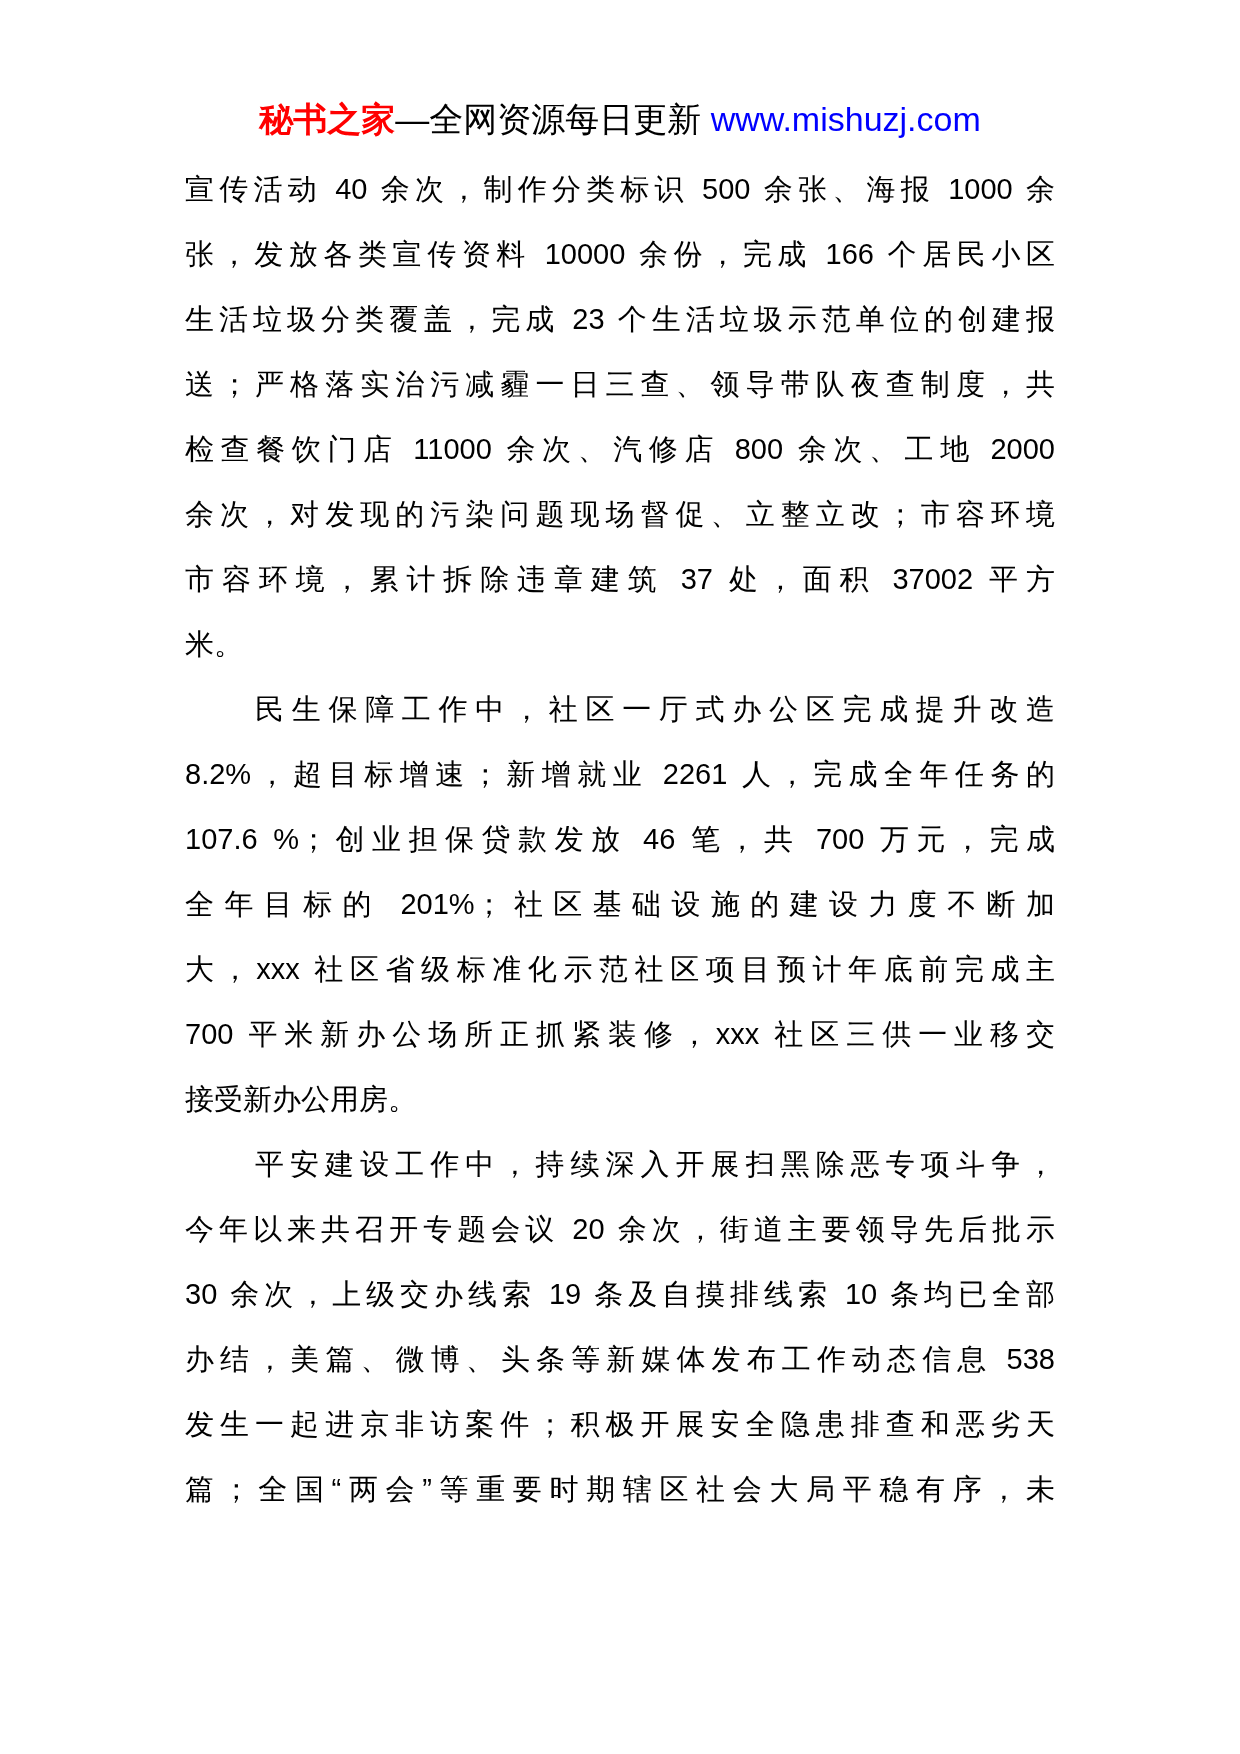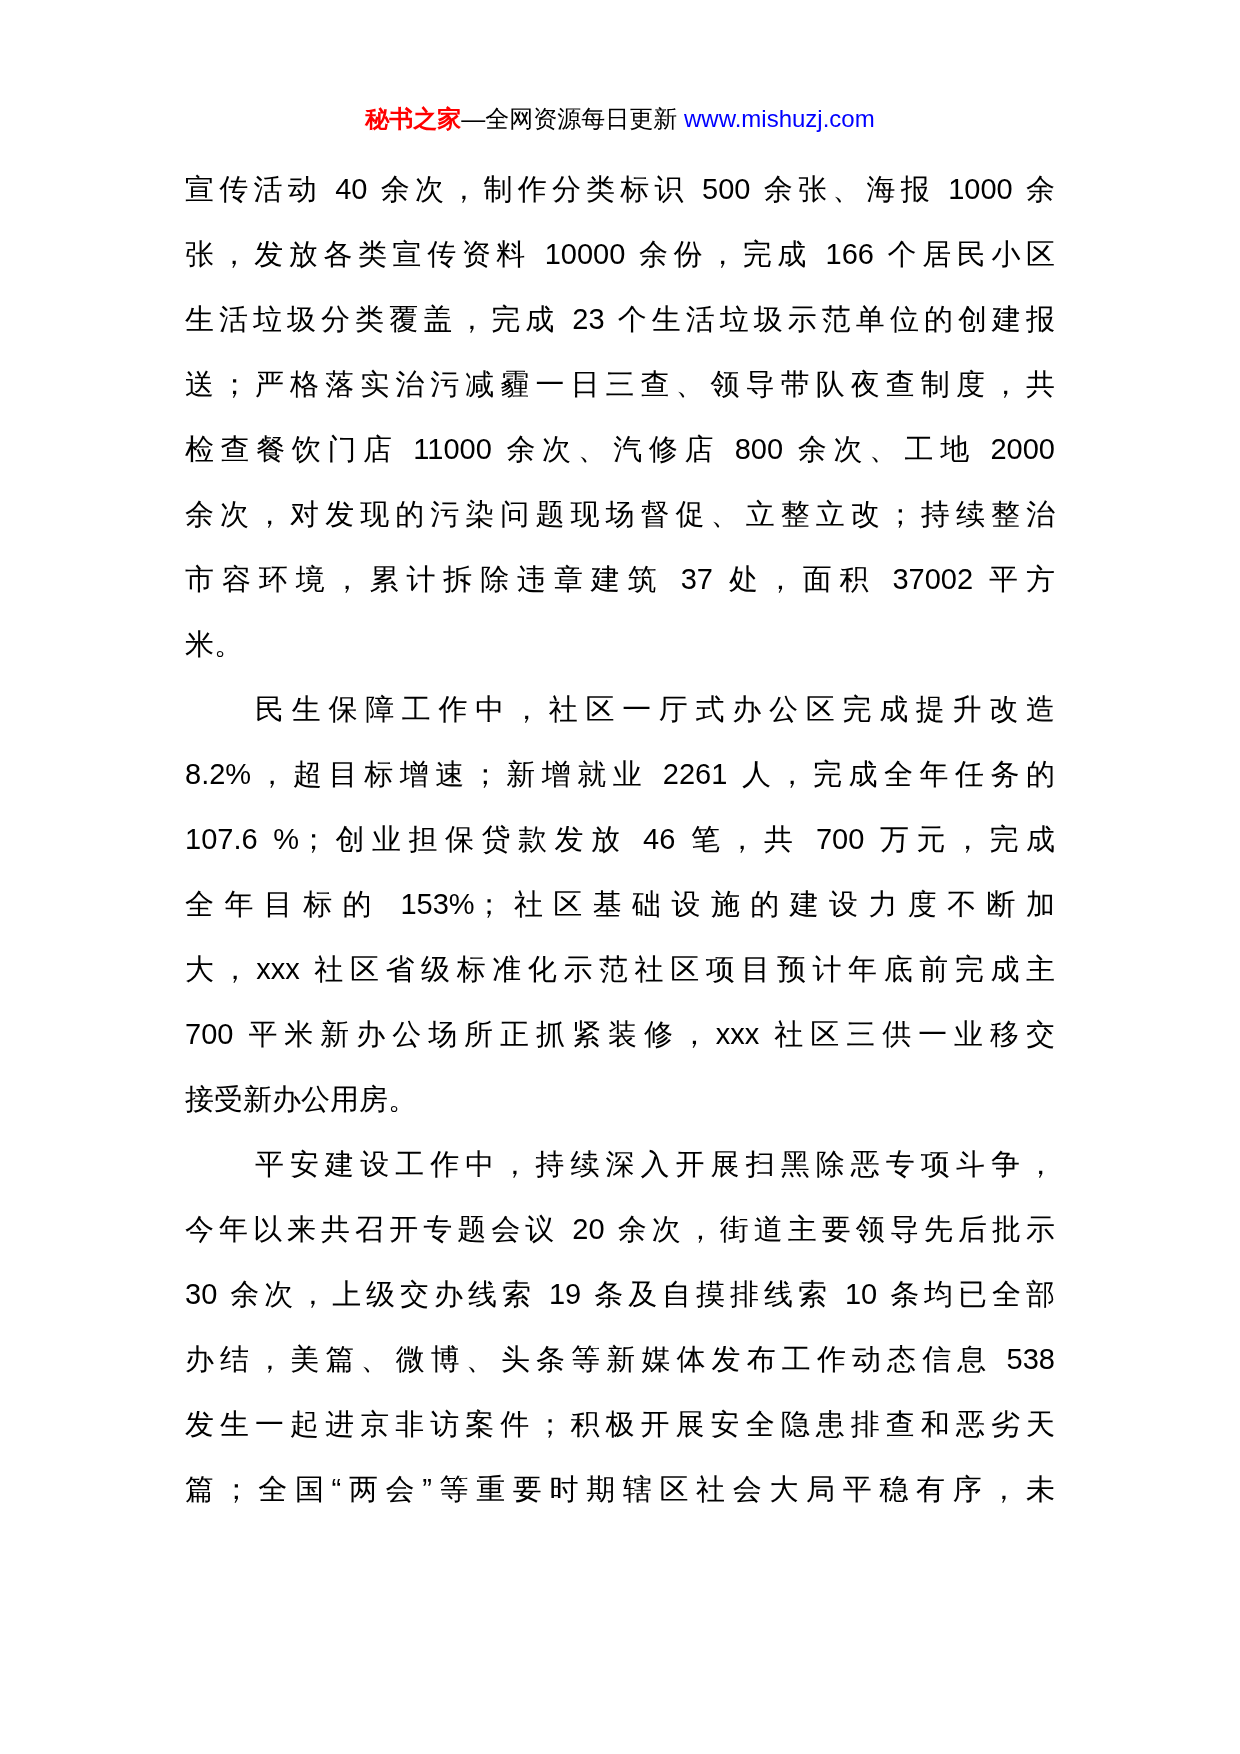--- a/index.html
+++ b/index.html
@@ -16,21 +16,21 @@
     inset: 0;
     background: #ffffff;
     overflow: hidden;
   }
   .doc-header {
     position: absolute;
     top: 96px;
     left: 0;
     width: 100%;
     text-align: center;
-    font-size: 24px;
+    font-size: 34px;
     line-height: 46px;
     white-space: nowrap;
   }
   .brand {
     color: #ff0000;
     font-weight: bold;
   }
   .tagline {
     color: #000000;
   }
@@ -68,29 +68,29 @@
     <span class="brand">秘书之家</span><span class="tagline">—全网资源每日更新 </span><span class="site-url">www.mishuzj.com</span>
   </div>
 
   <div class="doc-body">
       <div class="paragraph">
         <div class="line just">宣传活动 40 余次，制作分类标识 500 余张、海报 1000 余</div>
         <div class="line just">张，发放各类宣传资料 10000 余份，完成 166 个居民小区</div>
         <div class="line just">生活垃圾分类覆盖，完成 23 个生活垃圾示范单位的创建报</div>
         <div class="line just">送；严格落实治污减霾一日三查、领导带队夜查制度，共</div>
         <div class="line just">检查餐饮门店 11000 余次、汽修店 800 余次、工地 2000</div>
-        <div class="line just">余次，对发现的污染问题现场督促、立整立改；持续整治</div>
+        <div class="line just">余次，对发现的污染问题现场督促、立整立改；市容环境</div>
         <div class="line just">市容环境，累计拆除违章建筑 37 处，面积 37002 平方</div>
         <div class="line">米。</div>
       </div>
       <div class="paragraph">
         <div class="line just indent">民生保障工作中，社区一厅式办公区完成提升改造</div>
         <div class="line just">8.2%，超目标增速；新增就业 2261 人，完成全年任务的</div>
         <div class="line just">107.6 %；创业担保贷款发放 46 笔，共 700 万元，完成</div>
-        <div class="line just">全年目标的 153%；社区基础设施的建设力度不断加</div>
+        <div class="line just">全年目标的 201%；社区基础设施的建设力度不断加</div>
         <div class="line just">大，xxx 社区省级标准化示范社区项目预计年底前完成主</div>
         <div class="line just">700 平米新办公场所正抓紧装修，xxx 社区三供一业移交</div>
         <div class="line">接受新办公用房。</div>
       </div>
       <div class="paragraph">
         <div class="line just indent">平安建设工作中，持续深入开展扫黑除恶专项斗争，</div>
         <div class="line just">今年以来共召开专题会议 20 余次，街道主要领导先后批示</div>
         <div class="line just">30 余次，上级交办线索 19 条及自摸排线索 10 条均已全部</div>
         <div class="line just">办结，美篇、微博、头条等新媒体发布工作动态信息 538</div>
         <div class="line just">发生一起进京非访案件；积极开展安全隐患排查和恶劣天</div>

